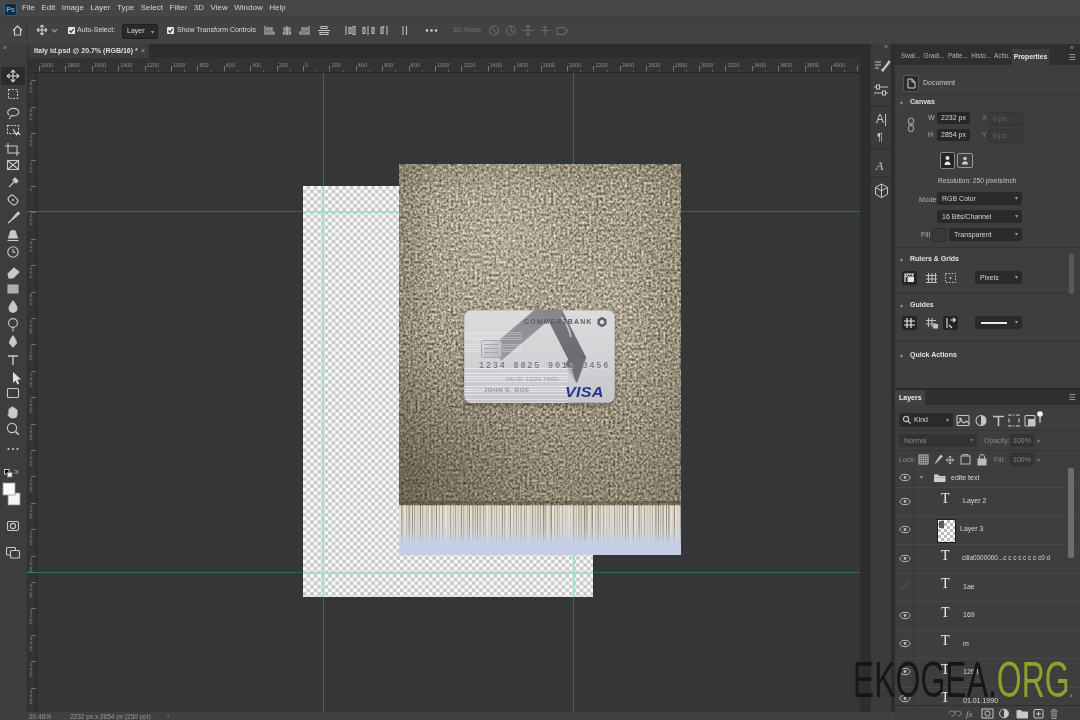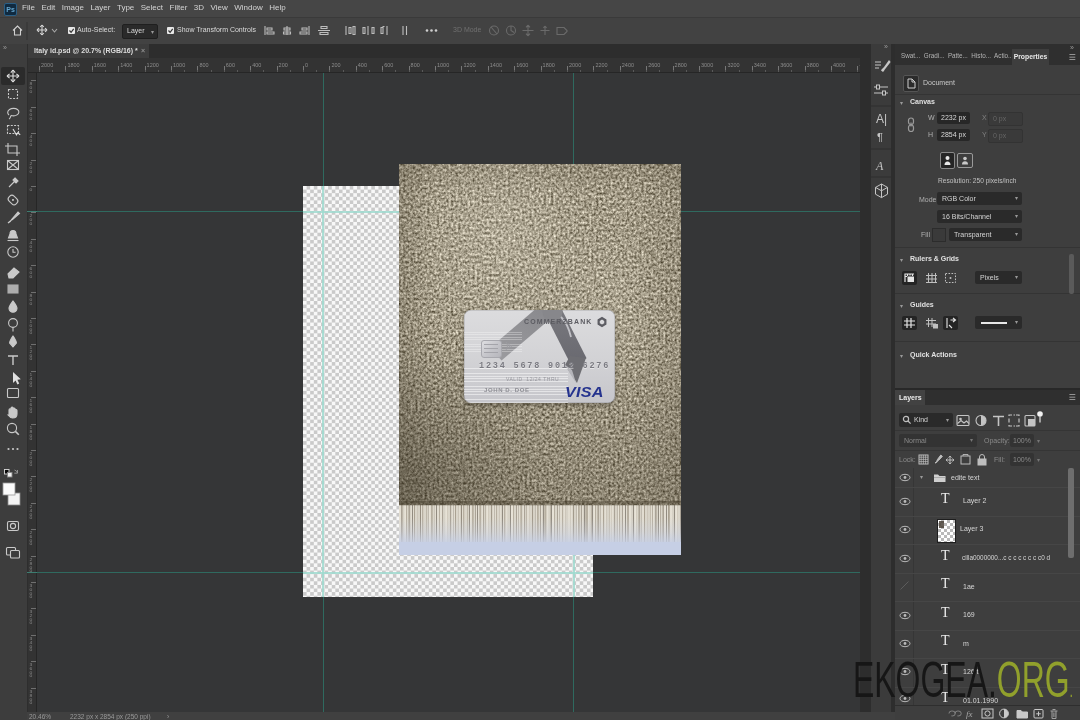--- a/index.html
+++ b/index.html
@@ -356,21 +356,21 @@
       <div class="abs" style="left:19.5px;top:42px;width:14px;height:0.8px;background:#a4a4aa;"></div>
 
       <svg width="10" height="10" viewBox="0 0 10 10" style="position:absolute;left:40px;top:31px;">
         <g fill="none" stroke="#9d9da3" stroke-width="0.9">
           <path d="M2 1 A6 6 0 0 1 2 9"></path>
             <path d="M4.5 2.5 A3.5 3.5 0 0 1 4.5 7.5"></path>
             <path d="M7 4 A1.5 1.5 0 0 1 7 6"></path>
         </g>
       </svg>
 
-      <div class="abs" style="left:15px;top:51px;width:140px;font-family:'Liberation Mono',monospace;font-size:8.5px;font-weight:bold;color:#7b7b82;letter-spacing:1.8px;text-shadow:0 0.6px 0 rgba(255,255,255,.45);">1234 5678 9012 6276</div>
+      <div class="abs" style="left:15px;top:51px;width:140px;font-family:'Liberation Mono',monospace;font-size:8.5px;font-weight:bold;color:#7b7b82;letter-spacing:1.8px;text-shadow:0 0.6px 0 rgba(255,255,255,.45);">1234 8825 9012 3456</div>
 
       <div class="abs" style="left:42px;top:66px;width:60px;font-size:5px;color:#97979d;letter-spacing:0.5px;">VALID&nbsp;&nbsp;12/24&nbsp;THRU</div>
 
       <div class="abs" style="left:20px;top:77px;width:70px;font-size:6px;font-weight:bold;color:#8f8f95;letter-spacing:0.6px;">JOHN D. DOE</div>
 
       <div class="abs" style="left:103px;top:73px;width:48px;font-size:15px;font-weight:bold;font-style:italic;color:#25338e;transform:scale(1.08,1.02);letter-spacing:0.2px;">VISA</div>
     </div>
   </div>
 
   <div id="toolbar" class="abs" style="left:0;top:44px;width:27px;height:676px;background:#3d3d3d;border-right:1px solid #2e2e2e;">

